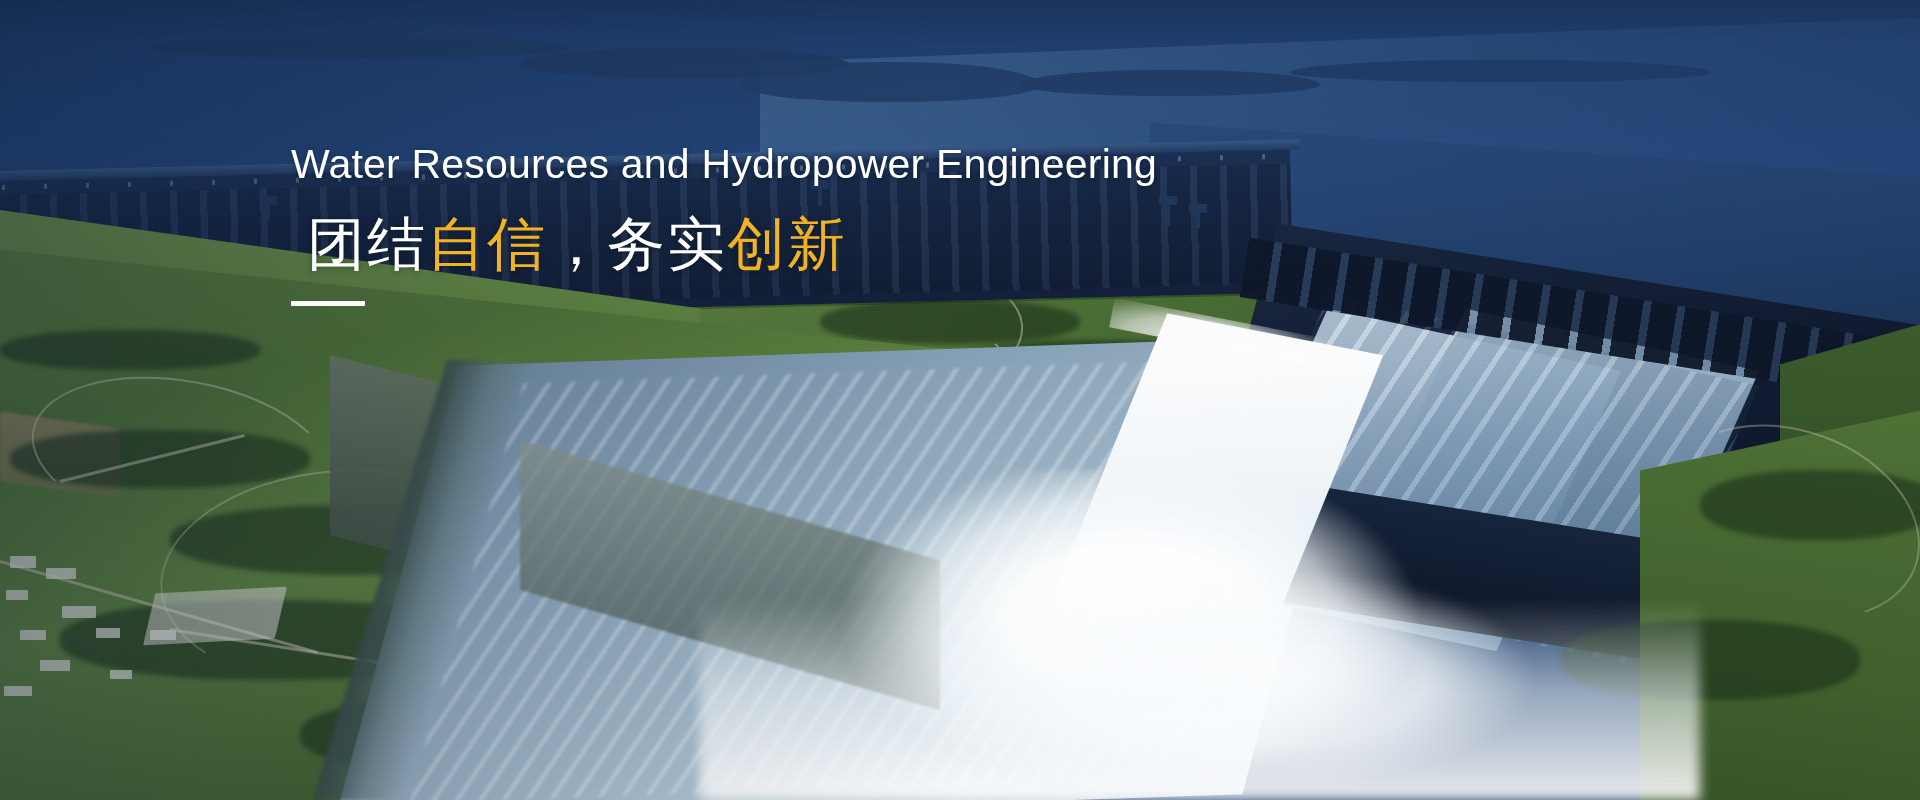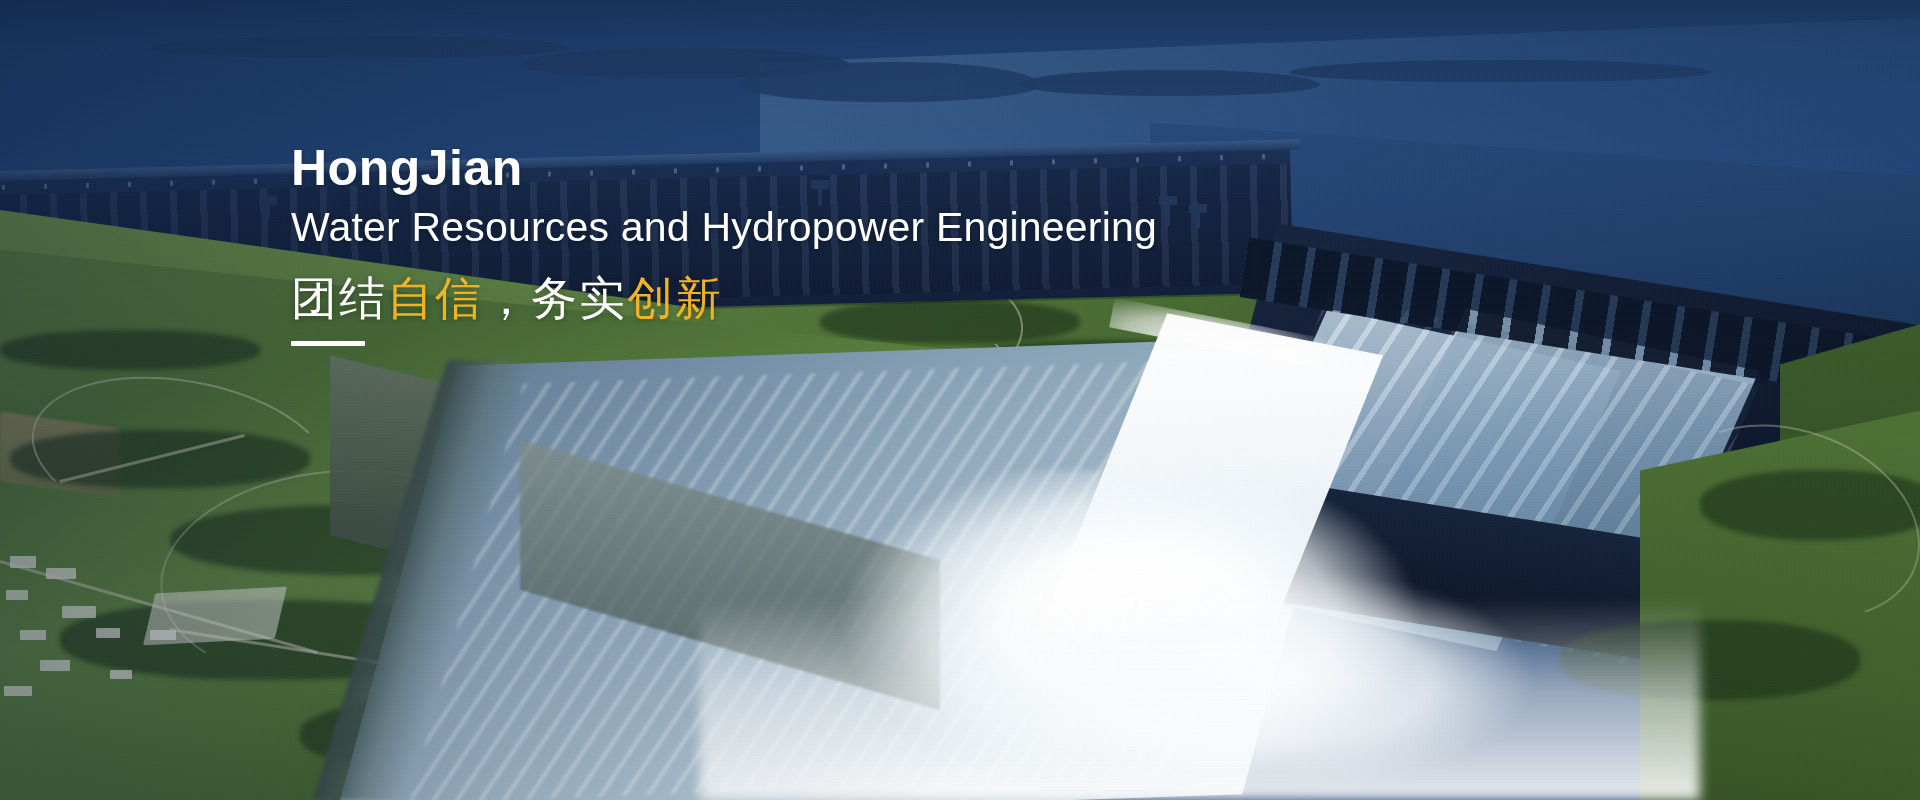--- a/index.html
+++ b/index.html
@@ -310,26 +310,26 @@
     font-size:41px;
     font-weight:400;
     color:#ffffff;
     letter-spacing:.2px;
     line-height:1.1;
     margin:0 0 16px 0;
     white-space:nowrap;
     text-shadow:0 1px 5px rgba(0,0,0,.32);
   }
   .slogan{
-    font-size:46px;
+    font-size:58px;
     font-weight:400;
     color:#ffffff;
     line-height:1.42;
     letter-spacing:2px;
-    margin:0;
+    margin:16px;
     white-space:nowrap;
     text-shadow:0 1px 6px rgba(0,0,0,.34);
   }
   .hl{color:#f0b323;}
   .rule{
     margin-top:10px;
     width:74px;
     height:5px;
     background:#ffffff;
     border-radius:1px;
@@ -424,21 +424,20 @@
     <div class="plume"></div>
     <div class="plume2"></div>
     <div class="mist"></div>
 
     <div class="grade"></div>
     <div class="grain"></div>
   </div>
 
   <div class="overlay">
 
-    <div class="brand">HongJian</div>
 
     <div class="tagline-en">Water Resources and Hydropower Engineering</div>
 
     <div class="slogan">
       <span>团结</span><span class="hl">自信</span><span>，</span><span>务实</span><span class="hl">创新</span>
     </div>
 
 
     <div class="rule"></div>
   </div>

